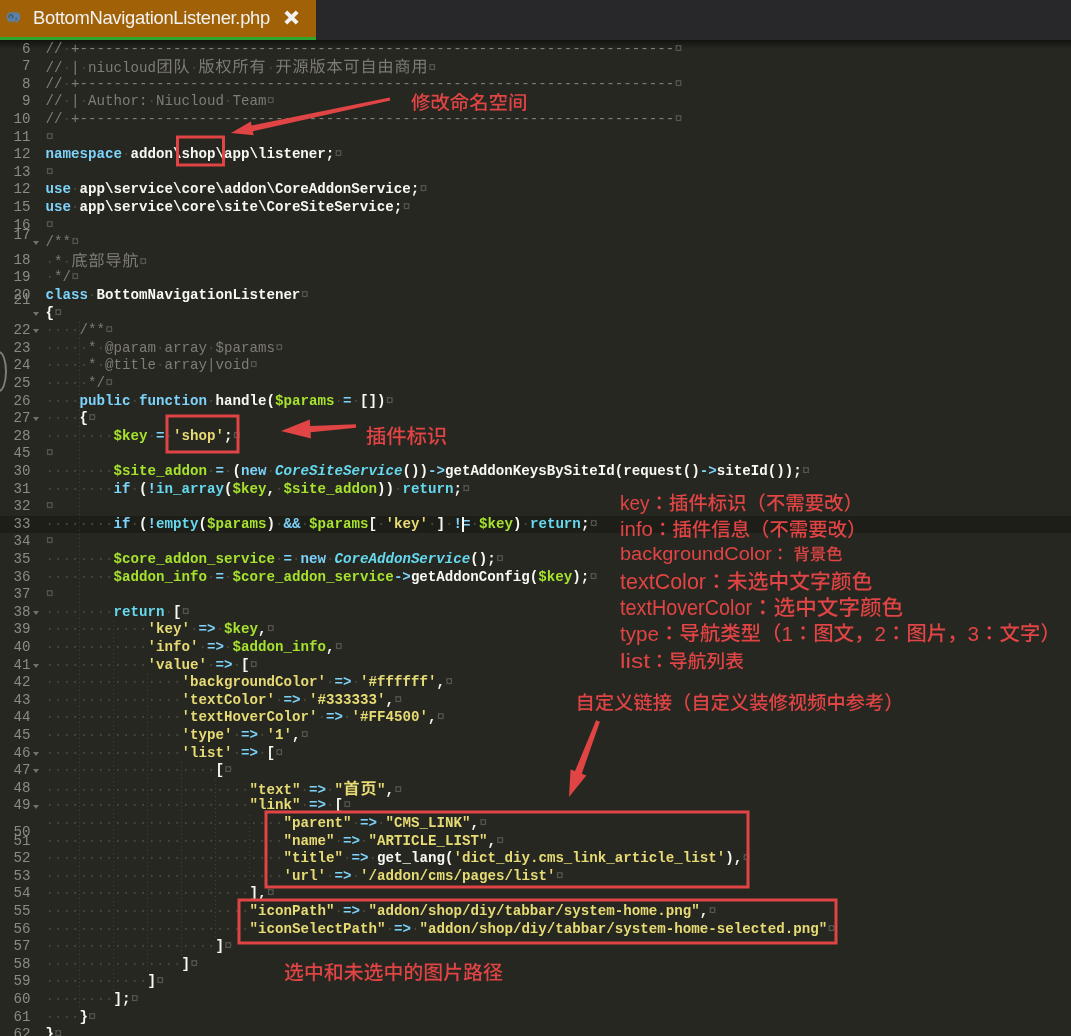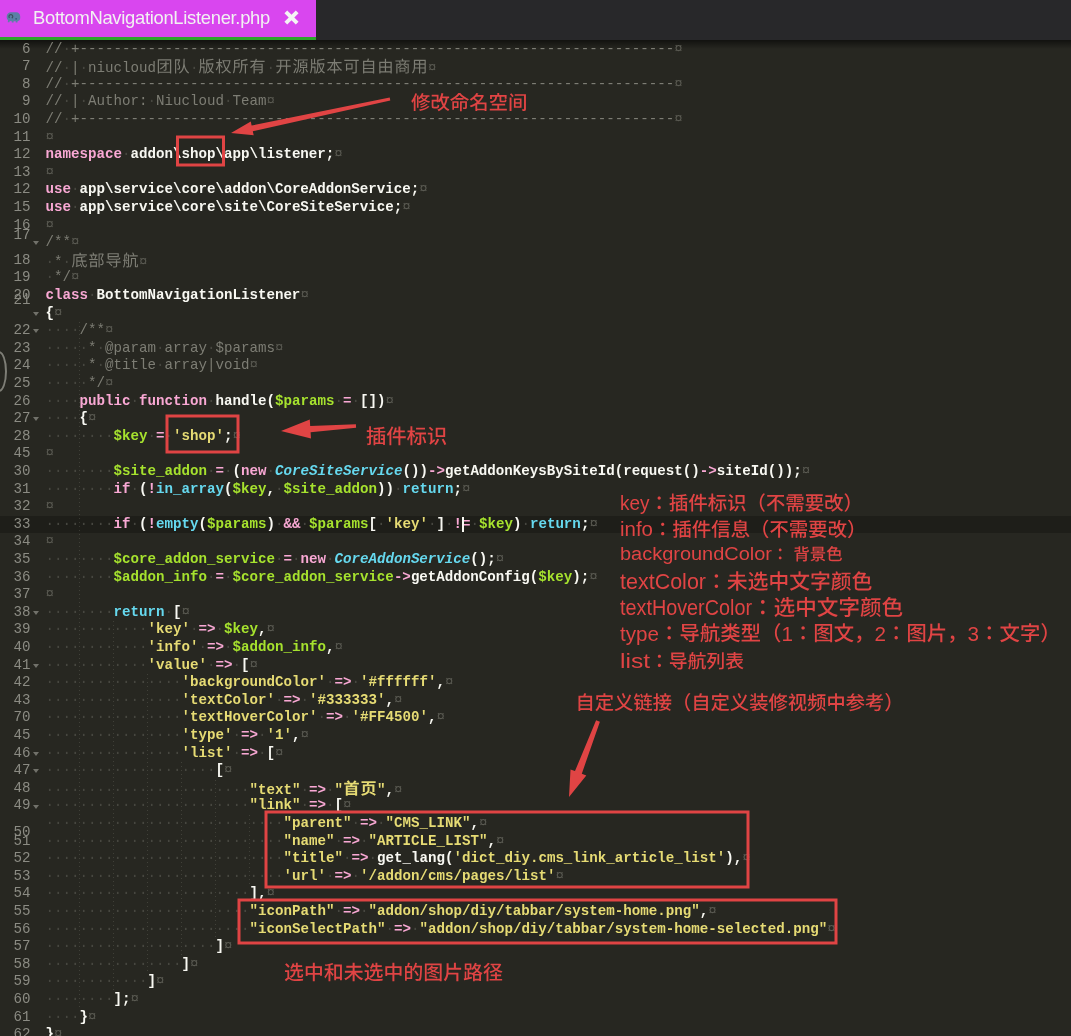--- a/index.html
+++ b/index.html
@@ -1,28 +1,28 @@
 <!DOCTYPE html>
 <html><head><meta charset="utf-8"><style>
 html,body{margin:0;padding:0}
 body{width:1071px;height:1036px;background:#272721;overflow:hidden;position:relative;
  font-family:"Liberation Mono",monospace}
 .bar{position:absolute;left:0;top:0;width:1071px;height:40px;background:#28282a}
-.tab{position:absolute;left:0;top:0;width:316px;height:37px;background:#d946ef;border-bottom:3px solid #2da62d}
+.tab{position:absolute;left:0;top:0;width:316px;height:37px;background:#a16207;border-bottom:3px solid #2da62d}
 .el{position:absolute;left:5px;top:11px}
 .tt{position:absolute;left:33px;top:7px;font-family:"Liberation Sans",sans-serif;font-size:18.4px;color:#f2f2f2;letter-spacing:-0.3px}
 .cl{position:absolute;left:283px;top:9px}
 .shadow{position:absolute;left:0;top:40px;width:1071px;height:9px;background:linear-gradient(to bottom,rgba(0,0,0,0.55),rgba(0,0,0,0))}
 .curline{position:absolute;left:0;width:1071px;background:#1e1e19}
 .ig{position:absolute;width:1px;background-image:repeating-linear-gradient(to bottom,rgba(220,220,200,0.14) 0 1px,transparent 1px 4px)}
 .ln{position:absolute;left:0;width:30.5px;text-align:right;font-size:14.174px;line-height:17.6px;color:#8b8b83}
 .fa{position:absolute;left:32.5px;width:0;height:0;border-left:3.8px solid transparent;border-right:3.8px solid transparent;border-top:4.6px solid #71716a}
 .cd{position:absolute;left:45.5px;font-size:14.174px;line-height:17.6px;font-weight:bold;color:#f8f8f2;white-space:pre}
 .cd .c{color:#7d7d74;font-weight:normal}
-.cd .p{color:#f9a8d4}
+.cd .p{color:#7dd3fc}
 .cd .g{color:#a6e22e}
 .cd .y{color:#e6db74}
 .cd .b{color:#66d9ef}
 .cd .i{color:#66d9ef;font-style:italic}
 .cd .d{color:#474740;font-weight:normal}
 .cd .x{color:#5a5a52;font-weight:normal}
 .k{display:inline-block}
 .k.c use, .k.c path{fill:#7d7d74}
 svg.k.c{}
 .ov{position:absolute;left:0;top:0}
@@ -239,21 +239,21 @@
 <div class="cd" style="top:621.3000000000001px"><span class="d">·</span><span class="d">·</span><span class="d">·</span><span class="d">·</span><span class="d">·</span><span class="d">·</span><span class="d">·</span><span class="d">·</span><span class="d">·</span><span class="d">·</span><span class="d">·</span><span class="d">·</span><span class="y">'key'</span><span class="d">·</span><span class="p">=&gt;</span><span class="d">·</span><span class="g">$key</span>,<span class="x">¤</span></div>
 <div class="ln" style="top:638.9000000000001px">40</div>
 <div class="cd" style="top:638.9000000000001px"><span class="d">·</span><span class="d">·</span><span class="d">·</span><span class="d">·</span><span class="d">·</span><span class="d">·</span><span class="d">·</span><span class="d">·</span><span class="d">·</span><span class="d">·</span><span class="d">·</span><span class="d">·</span><span class="y">'info'</span><span class="d">·</span><span class="p">=&gt;</span><span class="d">·</span><span class="g">$addon_info</span>,<span class="x">¤</span></div>
 <div class="ln" style="top:656.5px">41</div>
 <div class="fa" style="top:663.7px"></div>
 <div class="cd" style="top:656.5px"><span class="d">·</span><span class="d">·</span><span class="d">·</span><span class="d">·</span><span class="d">·</span><span class="d">·</span><span class="d">·</span><span class="d">·</span><span class="d">·</span><span class="d">·</span><span class="d">·</span><span class="d">·</span><span class="y">'value'</span><span class="d">·</span><span class="p">=&gt;</span><span class="d">·</span>[<span class="x">¤</span></div>
 <div class="ln" style="top:674.1px">42</div>
 <div class="cd" style="top:674.1px"><span class="d">·</span><span class="d">·</span><span class="d">·</span><span class="d">·</span><span class="d">·</span><span class="d">·</span><span class="d">·</span><span class="d">·</span><span class="d">·</span><span class="d">·</span><span class="d">·</span><span class="d">·</span><span class="d">·</span><span class="d">·</span><span class="d">·</span><span class="d">·</span><span class="y">'backgroundColor'</span><span class="d">·</span><span class="p">=&gt;</span><span class="d">·</span><span class="y">'#ffffff'</span>,<span class="x">¤</span></div>
 <div class="ln" style="top:691.7px">43</div>
 <div class="cd" style="top:691.7px"><span class="d">·</span><span class="d">·</span><span class="d">·</span><span class="d">·</span><span class="d">·</span><span class="d">·</span><span class="d">·</span><span class="d">·</span><span class="d">·</span><span class="d">·</span><span class="d">·</span><span class="d">·</span><span class="d">·</span><span class="d">·</span><span class="d">·</span><span class="d">·</span><span class="y">'textColor'</span><span class="d">·</span><span class="p">=&gt;</span><span class="d">·</span><span class="y">'#333333'</span>,<span class="x">¤</span></div>
-<div class="ln" style="top:709.3000000000001px">70</div>
+<div class="ln" style="top:709.3000000000001px">44</div>
 <div class="cd" style="top:709.3000000000001px"><span class="d">·</span><span class="d">·</span><span class="d">·</span><span class="d">·</span><span class="d">·</span><span class="d">·</span><span class="d">·</span><span class="d">·</span><span class="d">·</span><span class="d">·</span><span class="d">·</span><span class="d">·</span><span class="d">·</span><span class="d">·</span><span class="d">·</span><span class="d">·</span><span class="y">'textHoverColor'</span><span class="d">·</span><span class="p">=&gt;</span><span class="d">·</span><span class="y">'#FF4500'</span>,<span class="x">¤</span></div>
 <div class="ln" style="top:726.9000000000001px">45</div>
 <div class="cd" style="top:726.9000000000001px"><span class="d">·</span><span class="d">·</span><span class="d">·</span><span class="d">·</span><span class="d">·</span><span class="d">·</span><span class="d">·</span><span class="d">·</span><span class="d">·</span><span class="d">·</span><span class="d">·</span><span class="d">·</span><span class="d">·</span><span class="d">·</span><span class="d">·</span><span class="d">·</span><span class="y">'type'</span><span class="d">·</span><span class="p">=&gt;</span><span class="d">·</span><span class="y">'1'</span>,<span class="x">¤</span></div>
 <div class="ln" style="top:744.5px">46</div>
 <div class="fa" style="top:751.7px"></div>
 <div class="cd" style="top:744.5px"><span class="d">·</span><span class="d">·</span><span class="d">·</span><span class="d">·</span><span class="d">·</span><span class="d">·</span><span class="d">·</span><span class="d">·</span><span class="d">·</span><span class="d">·</span><span class="d">·</span><span class="d">·</span><span class="d">·</span><span class="d">·</span><span class="d">·</span><span class="d">·</span><span class="y">'list'</span><span class="d">·</span><span class="p">=&gt;</span><span class="d">·</span>[<span class="x">¤</span></div>
 <div class="ln" style="top:762.1px">47</div>
 <div class="fa" style="top:769.3000000000001px"></div>
 <div class="cd" style="top:762.1px"><span class="d">·</span><span class="d">·</span><span class="d">·</span><span class="d">·</span><span class="d">·</span><span class="d">·</span><span class="d">·</span><span class="d">·</span><span class="d">·</span><span class="d">·</span><span class="d">·</span><span class="d">·</span><span class="d">·</span><span class="d">·</span><span class="d">·</span><span class="d">·</span><span class="d">·</span><span class="d">·</span><span class="d">·</span><span class="d">·</span>[<span class="x">¤</span></div>
 <div class="ln" style="top:779.7px">48</div>

